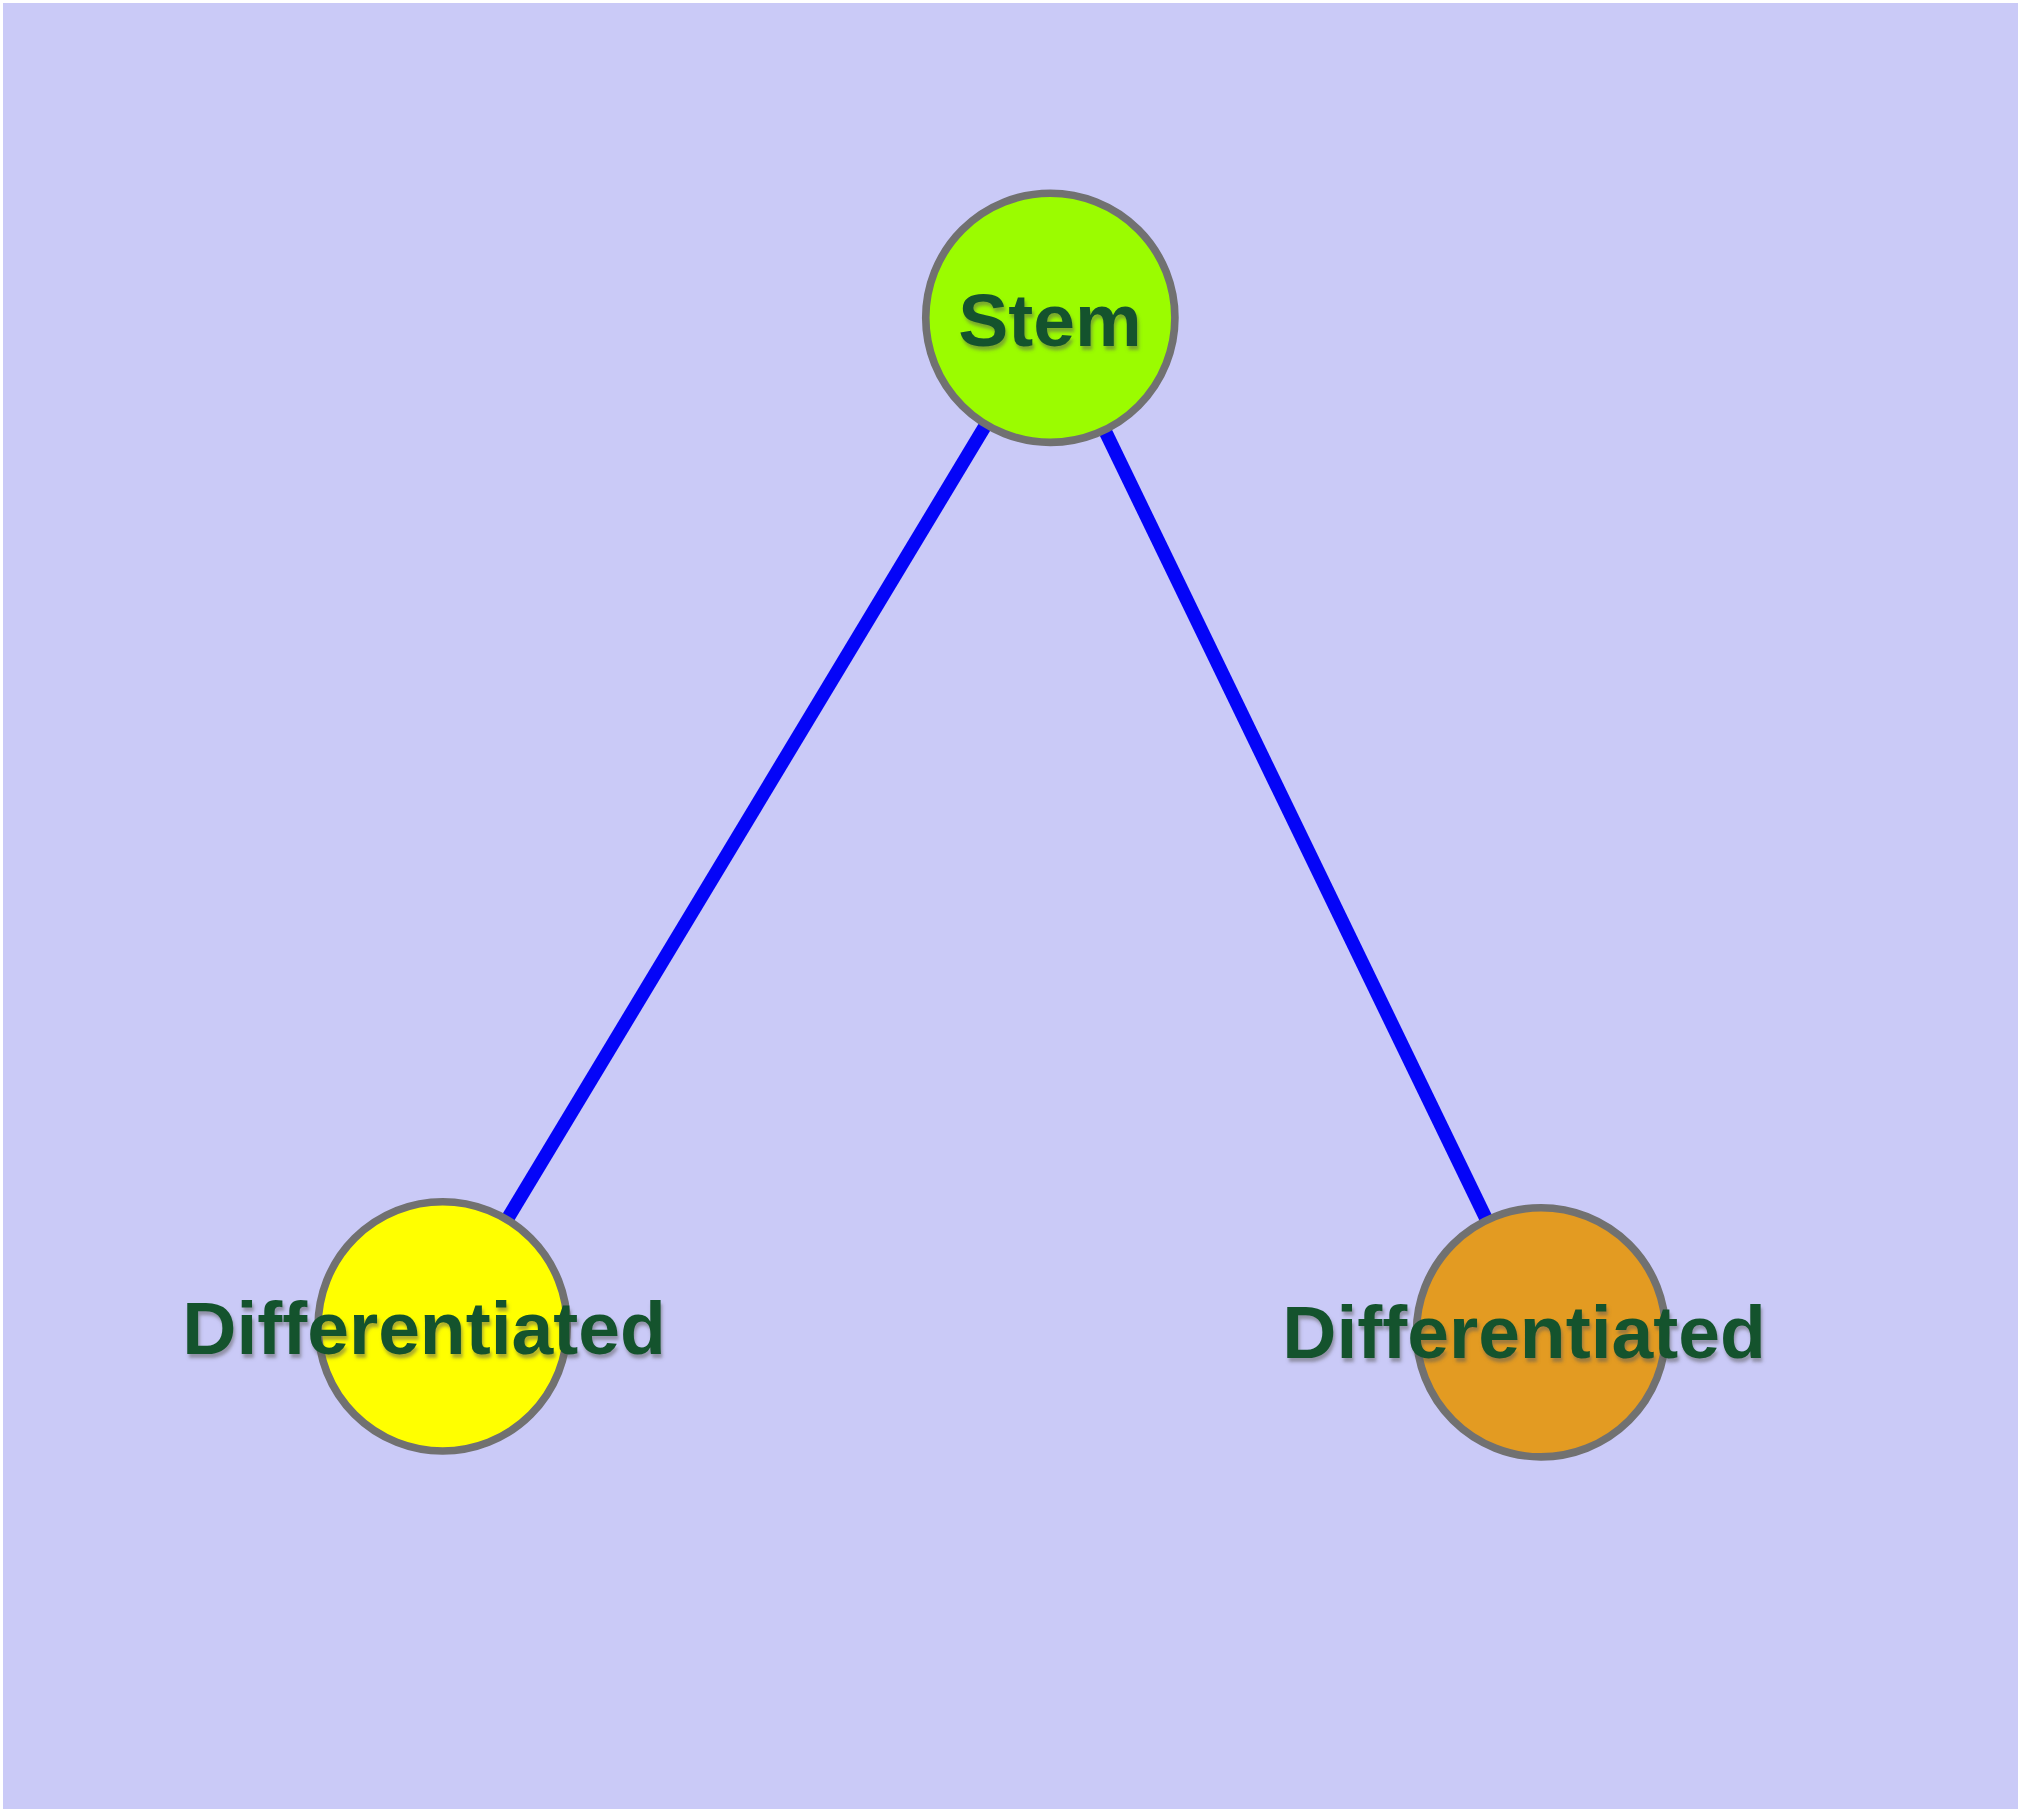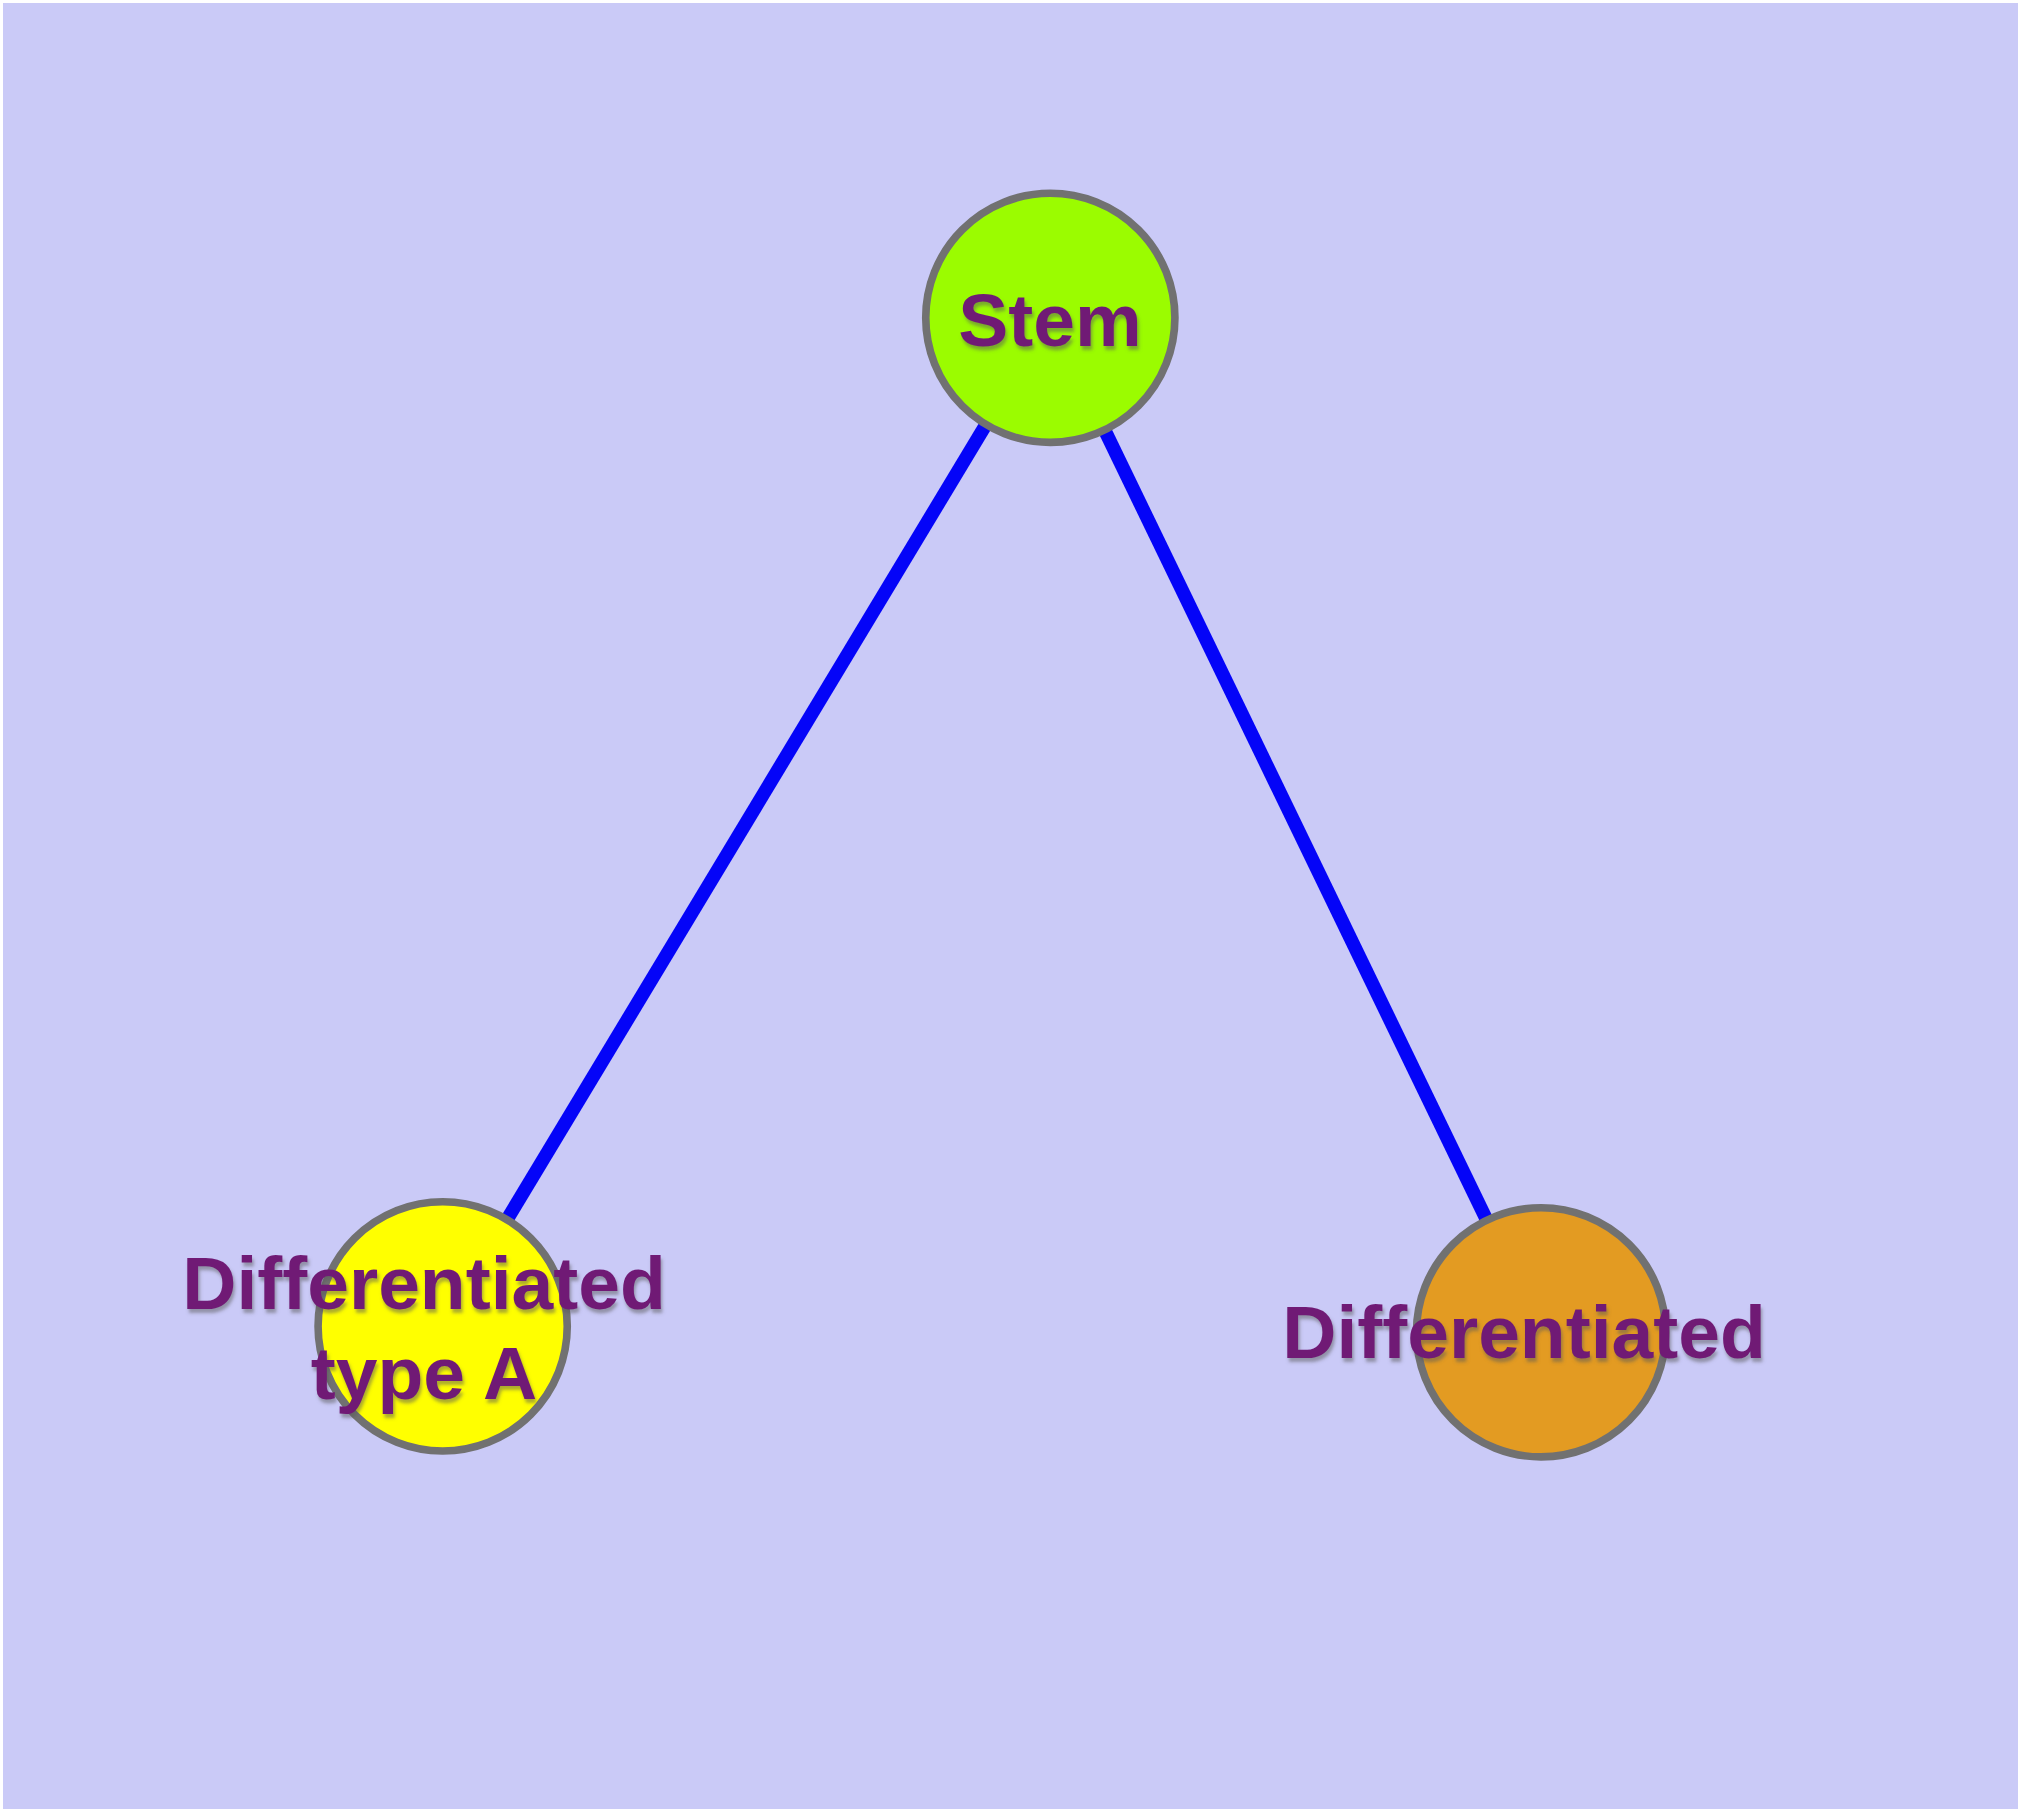--- a/index.html
+++ b/index.html
@@ -43,39 +43,38 @@
   .frame {
     position: absolute;
     inset: 0;
     border: 3.4px solid #ffffff;
     pointer-events: none;
   }
 </style>
 </head>
 <body>
 
-<div class="canvas" style="background: rgb(202, 202, 247); color: #701a75;">
+<div class="canvas" style="background: rgb(202, 202, 247); color: #14532d;">
 
   <svg class="graph-svg" viewBox="0 0 2384 2138" xmlns="http://www.w3.org/2000/svg">
 
     <line class="edge-line" x1="1239" y1="375" x2="522" y2="1565" stroke="#0404F8"></line>
     <line class="edge-line" x1="1239" y1="375" x2="1818" y2="1572" stroke="#0404F8"></line>
 
     <circle class="node-circle" cx="1239" cy="375" r="147" fill="#9BFC00" stroke="#717171"></circle>
     <circle class="node-circle" cx="522" cy="1565" r="147" fill="#FFFF00" stroke="#717171"></circle>
     <circle class="node-circle" cx="1818" cy="1572" r="147" fill="#E39B22" stroke="#717171"></circle>
   </svg>
 
   <div class="node-label" style="left:1050px; top:320px">
     <div>Stem</div>
   </div>
 
   <div class="node-label" style="left:424px; top:1328px">
     <div>Differentiated</div>
-    <div>type A</div>
   </div>
 
   <div class="node-label" style="left:1524px; top:1332px">
     <div>Differentiated</div>
   </div>
 
   <div class="frame" style="border-color: rgb(255, 255, 255);"></div>
 </div>
 
 

